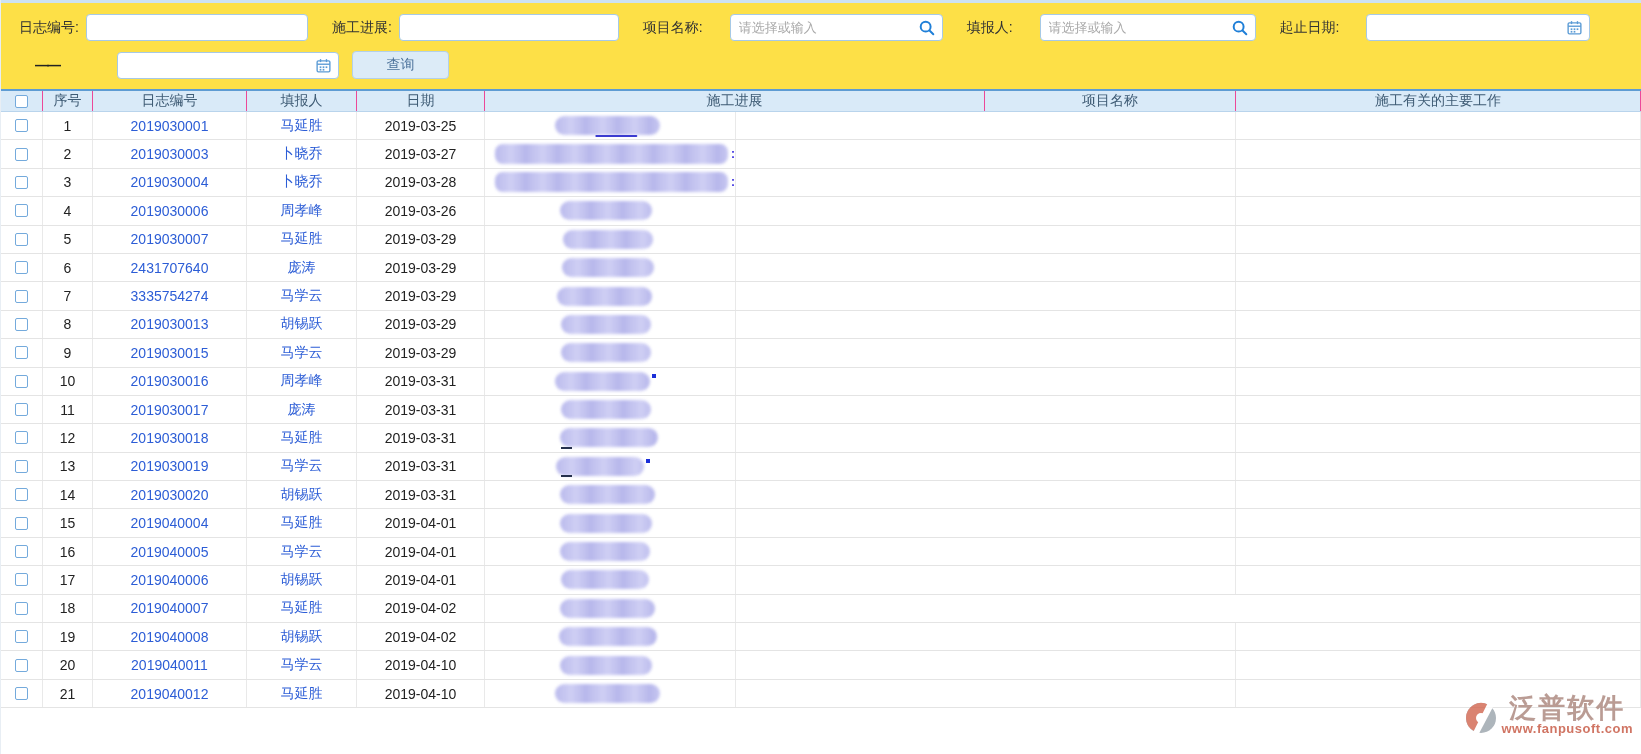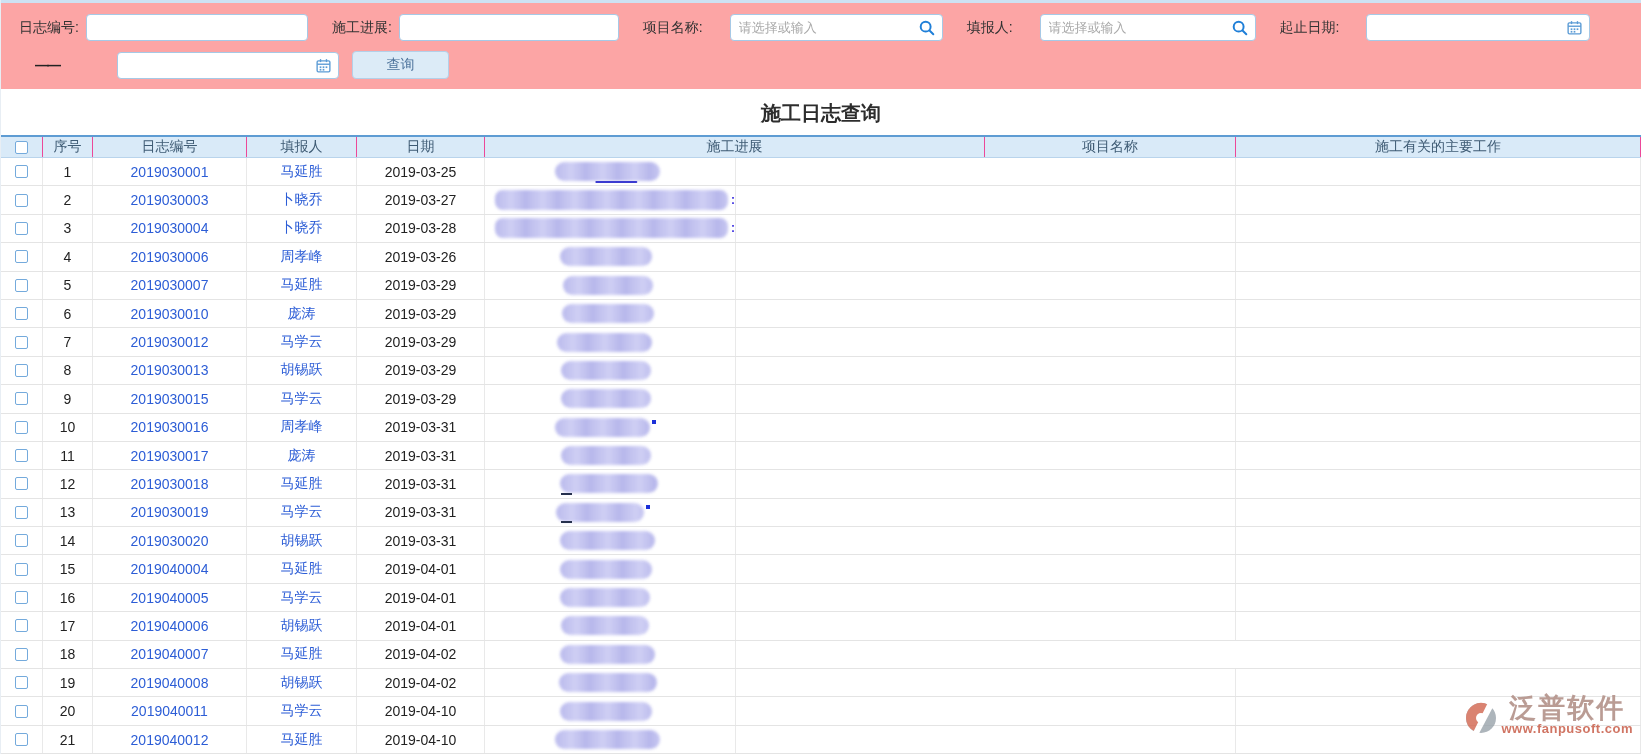--- a/index.html
+++ b/index.html
@@ -2,21 +2,21 @@
 <html><head>
 <meta charset="utf-8">
 <style>
   * { box-sizing: border-box; margin: 0; padding: 0; }
   html,body { background:#fff; }
   body { font-family: "Liberation Sans", "DejaVu Sans", sans-serif; }
   .page { position:relative; width:1641px; height:754px; overflow:hidden; background:#fff; border-left:1px solid #e8eef4; }
   .top-band { height:3px; background:#cde2f3; }
 
   
-  .filters { padding:11px 0 10px 0; background:#fca5a5; }
+  .filters { padding:11px 0 10px 0; background:#fde047; }
   .frow { display:flex; align-items:center; }
   .frow.second { margin-top:10px; }
   .field { display:flex; align-items:center; margin-right:24px; }
   .field label { font-size:14px; color:#333; white-space:nowrap; margin-right:7px; }
   .f-first { margin-left:18px; }
   .txt { height:27px; border:1px solid #a6c9e6; border-radius:4px; font-size:13px; color:#333; padding:0 8px; outline:none; background:#fff; }
   .txt::placeholder { color:#a9a9a9; }
   .w222 { width:222px; } .w220 { width:220px; } .w213 { width:213px; } .w216 { width:216px; } .w224 { width:224px; }
   .has-icon { padding-right:28px; }
   .iwrap { position:relative; display:inline-flex; align-items:center;padding-left:20px; }
@@ -123,21 +123,20 @@
             <rect x="9" y="11" width="2" height="2" fill="#5b9bd5"></rect>
             <rect x="12.5" y="11" width="2" height="2" fill="#5b9bd5"></rect>
             <rect x="5.5" y="14" width="2" height="2" fill="#5b9bd5"></rect>
             <rect x="9" y="14" width="2" height="2" fill="#5b9bd5"></rect>
           </svg>
       </span>
       <button class="query-btn">查询</button>
     </div>
   </div>
 
-  <div class="title">施工日志查询</div>
 
   <div class="tbl">
     <div class="thead" id="thead">
         <div class="cell cb">
           <div class="cbx"></div>
         </div>
         <div class="cell c0">序号</div>
         <div class="cell c1">日志编号</div>
         <div class="cell c2">填报人</div>
         <div class="cell c3">日期</div>
@@ -238,39 +237,39 @@
           </div>
           <div class="cell c5"></div>
           <div class="cell c6"></div>
         </div>
         <div class="trow">
           <div class="cell cb">
             <div class="cbx"></div>
           </div>
           <div class="cell c0">6</div>
           <div class="cell c1">
-            <div class="link">2019030010</div>
+            <div class="link">2431707640</div>
           </div>
           <div class="cell c2">
             <div class="link">庞涛</div>
           </div>
           <div class="cell c3">2019-03-29</div>
           <div class="cell c4">
             <div class="blurb" style="width: 92px; margin-left: -5px;"></div>
           </div>
           <div class="cell c5"></div>
           <div class="cell c6"></div>
         </div>
         <div class="trow">
           <div class="cell cb">
             <div class="cbx"></div>
           </div>
           <div class="cell c0">7</div>
           <div class="cell c1">
-            <div class="link">2019030012</div>
+            <div class="link">3335754274</div>
           </div>
           <div class="cell c2">
             <div class="link">马学云</div>
           </div>
           <div class="cell c3">2019-03-29</div>
           <div class="cell c4">
             <div class="blurb" style="width: 95px; margin-left: -12px;"></div>
           </div>
           <div class="cell c5"></div>
           <div class="cell c6"></div>

